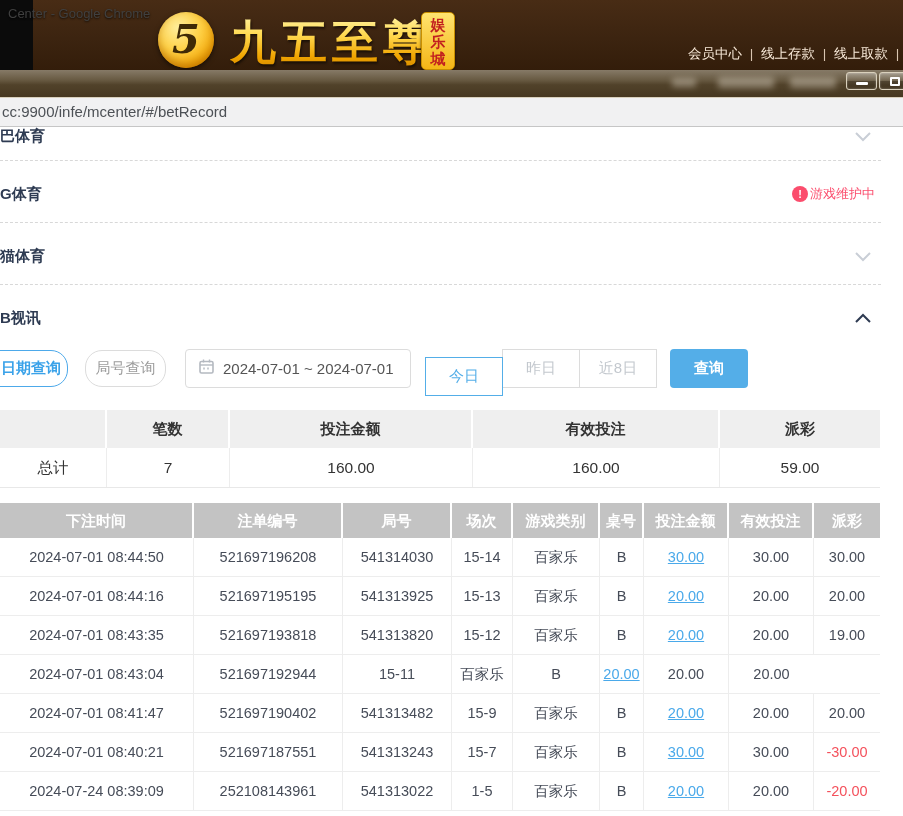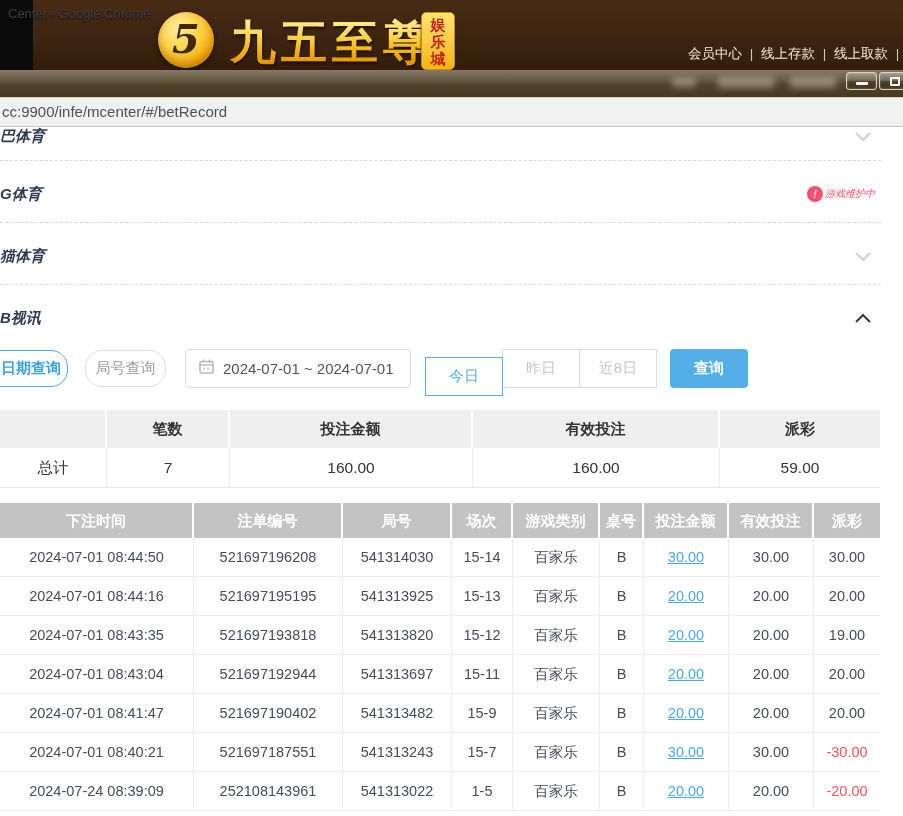--- a/index.html
+++ b/index.html
@@ -48,30 +48,30 @@
   .win-min i { position:absolute; left:9px; bottom:4px; width:12px; height:3px; background:#fdfdfd; border-radius:1px; }
   .win-max i { position:absolute; left:10px; top:4px; width:10px; height:9px; border:2px solid #fdfdfd; border-radius:1px; }
 
   
   .urlbar { position:absolute; left:0; top:98px; width:903px; height:29px; background:#f1f1f2;
     border-bottom:1px solid #c6c6c6; }
   .url-text { position:absolute; left:2px; top:0; line-height:28px; font-size:15px; color:#4d5156; white-space:nowrap; }
 
   
   .acc-row { position:absolute; left:0; width:903px; height:34px; display:flex; align-items:center;
-    justify-content:space-between; background:transparent;font-style:italic; }
+    justify-content:space-between; background:transparent; }
   .acc-label { font-size:15px; font-weight:600; color:#2e3b52; white-space:nowrap; }
   .acc-right { display:flex; align-items:center; margin-right:31px; }
   .row-1 { top:119px; } .row-2 { top:177px; } .row-3 { top:239px; } .row-4 { top:301px; }
   .divider { position:absolute; left:0; width:881px; border-top:1px dashed #d8d8d8; }
   .div-1 { top:160px; } .div-2 { top:222px; } .div-3 { top:284px; }
   .badge-wrap { display:flex; align-items:center; margin-right:28px; }
   .badge-icon { width:16px; height:16px; border-radius:50%; background:#fb4d6d; color:#fff; font-size:11px;
     font-weight:bold; display:flex; align-items:center; justify-content:center; margin-right:2px; }
-  .badge-text { font-size:10px; color:#fb4d6d; white-space:nowrap; }
+  .badge-text { font-size:13px; color:#fb4d6d; white-space:nowrap; }
 
   
   .btn-date-query { position:absolute; left:-36px; top:350px; width:104px; height:37px;
     border:1px solid #4da9ea; border-radius:17px; background:#fff; color:#3aa2e9; font-weight:bold; font-size:15px;
     display:flex; align-items:center; justify-content:flex-end; padding-right:6px; white-space:nowrap; }
   .btn-round-query { position:absolute; left:85px; top:350px; width:81px; height:37px;
     border:1px solid #dcdcdc; border-radius:17px; background:#fff; color:#9b9b9b; font-size:15px;
     display:flex; align-items:center; justify-content:center; white-space:nowrap; }
   .date-input { position:absolute; left:185px; top:349px; width:226px; height:39px;
     border:1px solid #dcdcdc; border-radius:4px; background:#fff; display:flex; align-items:center; }
@@ -275,21 +275,20 @@
           <div class="cell">15-12</div>
           <div class="cell">百家乐</div>
           <div class="cell">B</div>
           <div class="cell"><a>20.00</a></div>
           <div class="cell">20.00</div>
           <div class="cell">19.00</div>
         </div>
         <div class="bet-row">
           <div class="cell">2024-07-01 08:43:04</div>
           <div class="cell">521697192944</div>
-          <div class="cell">541313697</div>
           <div class="cell">15-11</div>
           <div class="cell">百家乐</div>
           <div class="cell">B</div>
           <div class="cell"><a>20.00</a></div>
           <div class="cell">20.00</div>
           <div class="cell">20.00</div>
         </div>
         <div class="bet-row">
           <div class="cell">2024-07-01 08:41:47</div>
           <div class="cell">521697190402</div>

